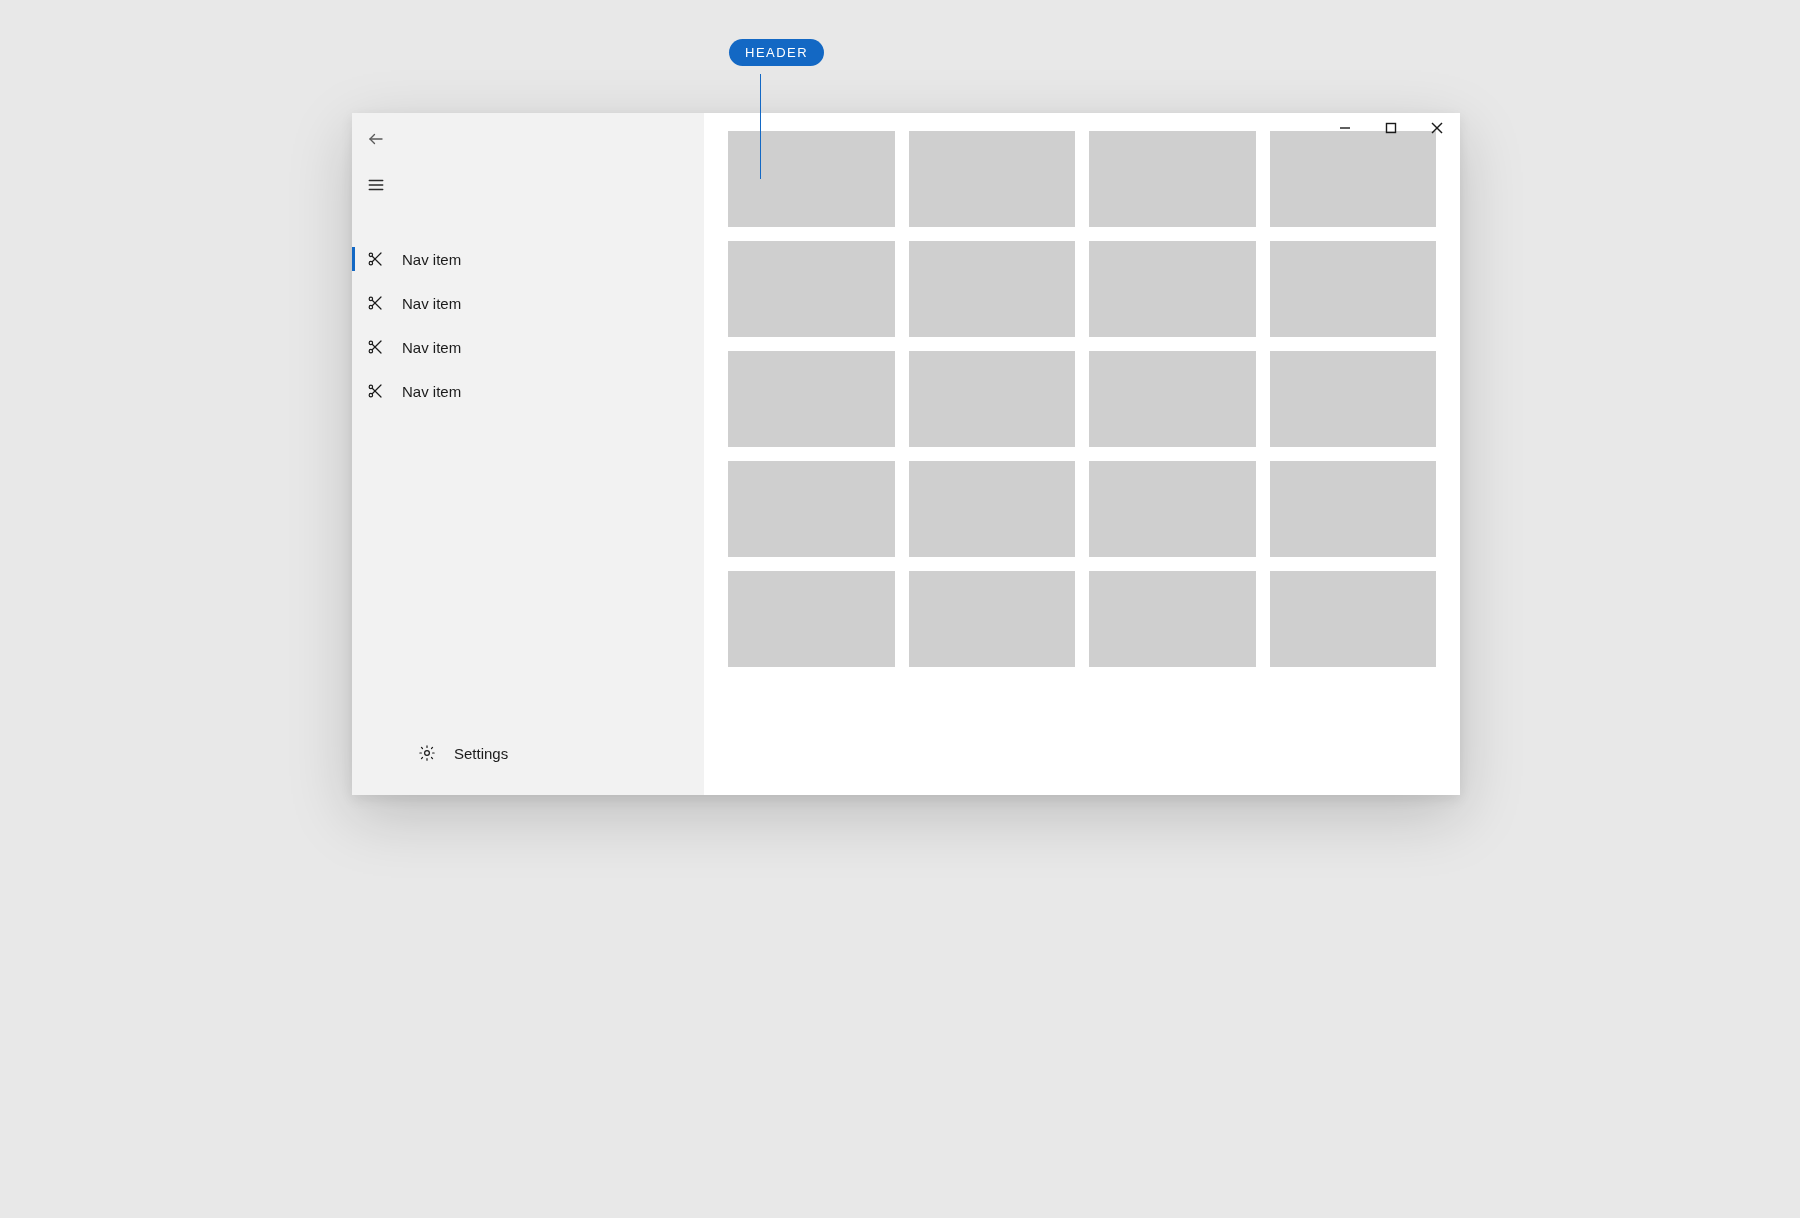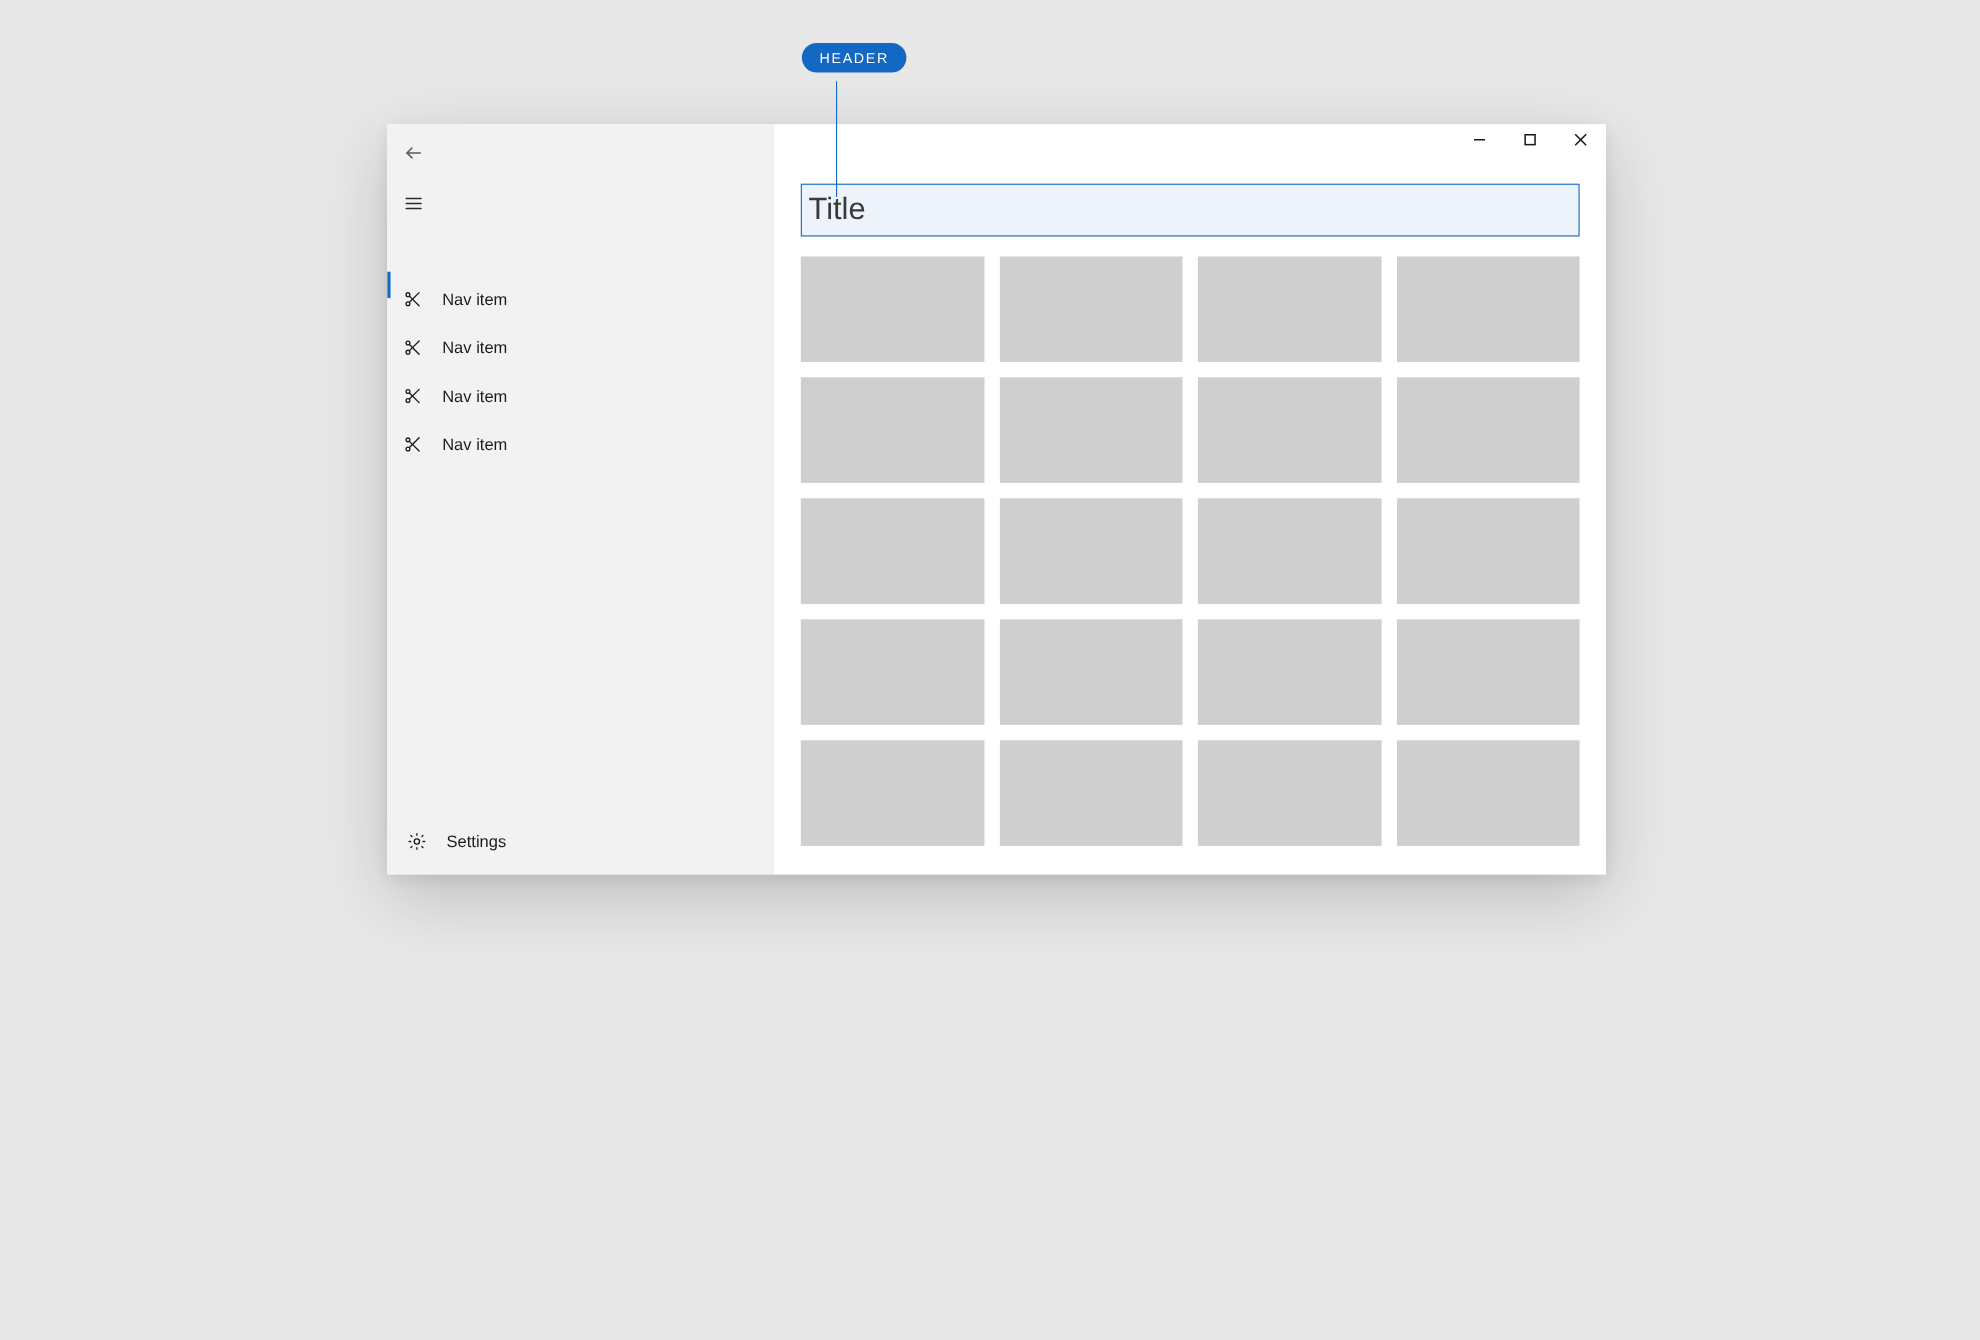--- a/index.html
+++ b/index.html
@@ -78,41 +78,42 @@
   .ham-btn { margin-top: 6px; color: #2b2b2b; }
 
   .nav-list {
     margin-top: 30px;
     display: flex;
     flex-direction: column;
   }
   .nav-item {
     height: 44px;
     display: flex;
-    align-items: flex-end;
+    align-items: center;
     padding-left: 14px;
     gap: 18px;
     cursor: pointer;
     position: relative;
     color: #1b1b1b;
     font-size: 15px;
   }
   .nav-item.active::before {
     content: "";
     position: absolute;
     left: 0; top: 10px; bottom: 10px;
     width: 3px;
     background: #1368c4;
   }
   .nav-icon { width: 18px; height: 18px; flex-shrink: 0; }
   .nav-icon svg { width: 18px; height: 18px; }
 
   .sidebar-footer {
     margin-top: auto;
-    padding-bottom: 8px;
+    padding-bottom: 20px;
+    margin-left: 48px;
   }
   .settings-item {
     height: 44px;
     display: flex;
     align-items: center;
     padding-left: 18px;
     gap: 18px;
     cursor: pointer;
     color: #1b1b1b;
     font-size: 15px;
@@ -279,23 +280,20 @@
         <div class="tctl">
           <span>
             <svg viewBox="0 0 12 12">
                 <line x1="1" y1="1" x2="11" y2="11"></line>
                 <line x1="11" y1="1" x2="1" y2="11"></line>
               </svg>
           </span>
         </div>
       </div>
 
-      <div class="header-slot">
-        <div class="header-box">Title</div>
-      </div>
 
       <div class="grid-wrap">
         <div class="grid">
 
         <div class="tile"></div>
             <div class="tile"></div>
             <div class="tile"></div>
             <div class="tile"></div>
             <div class="tile"></div>
             <div class="tile"></div>

